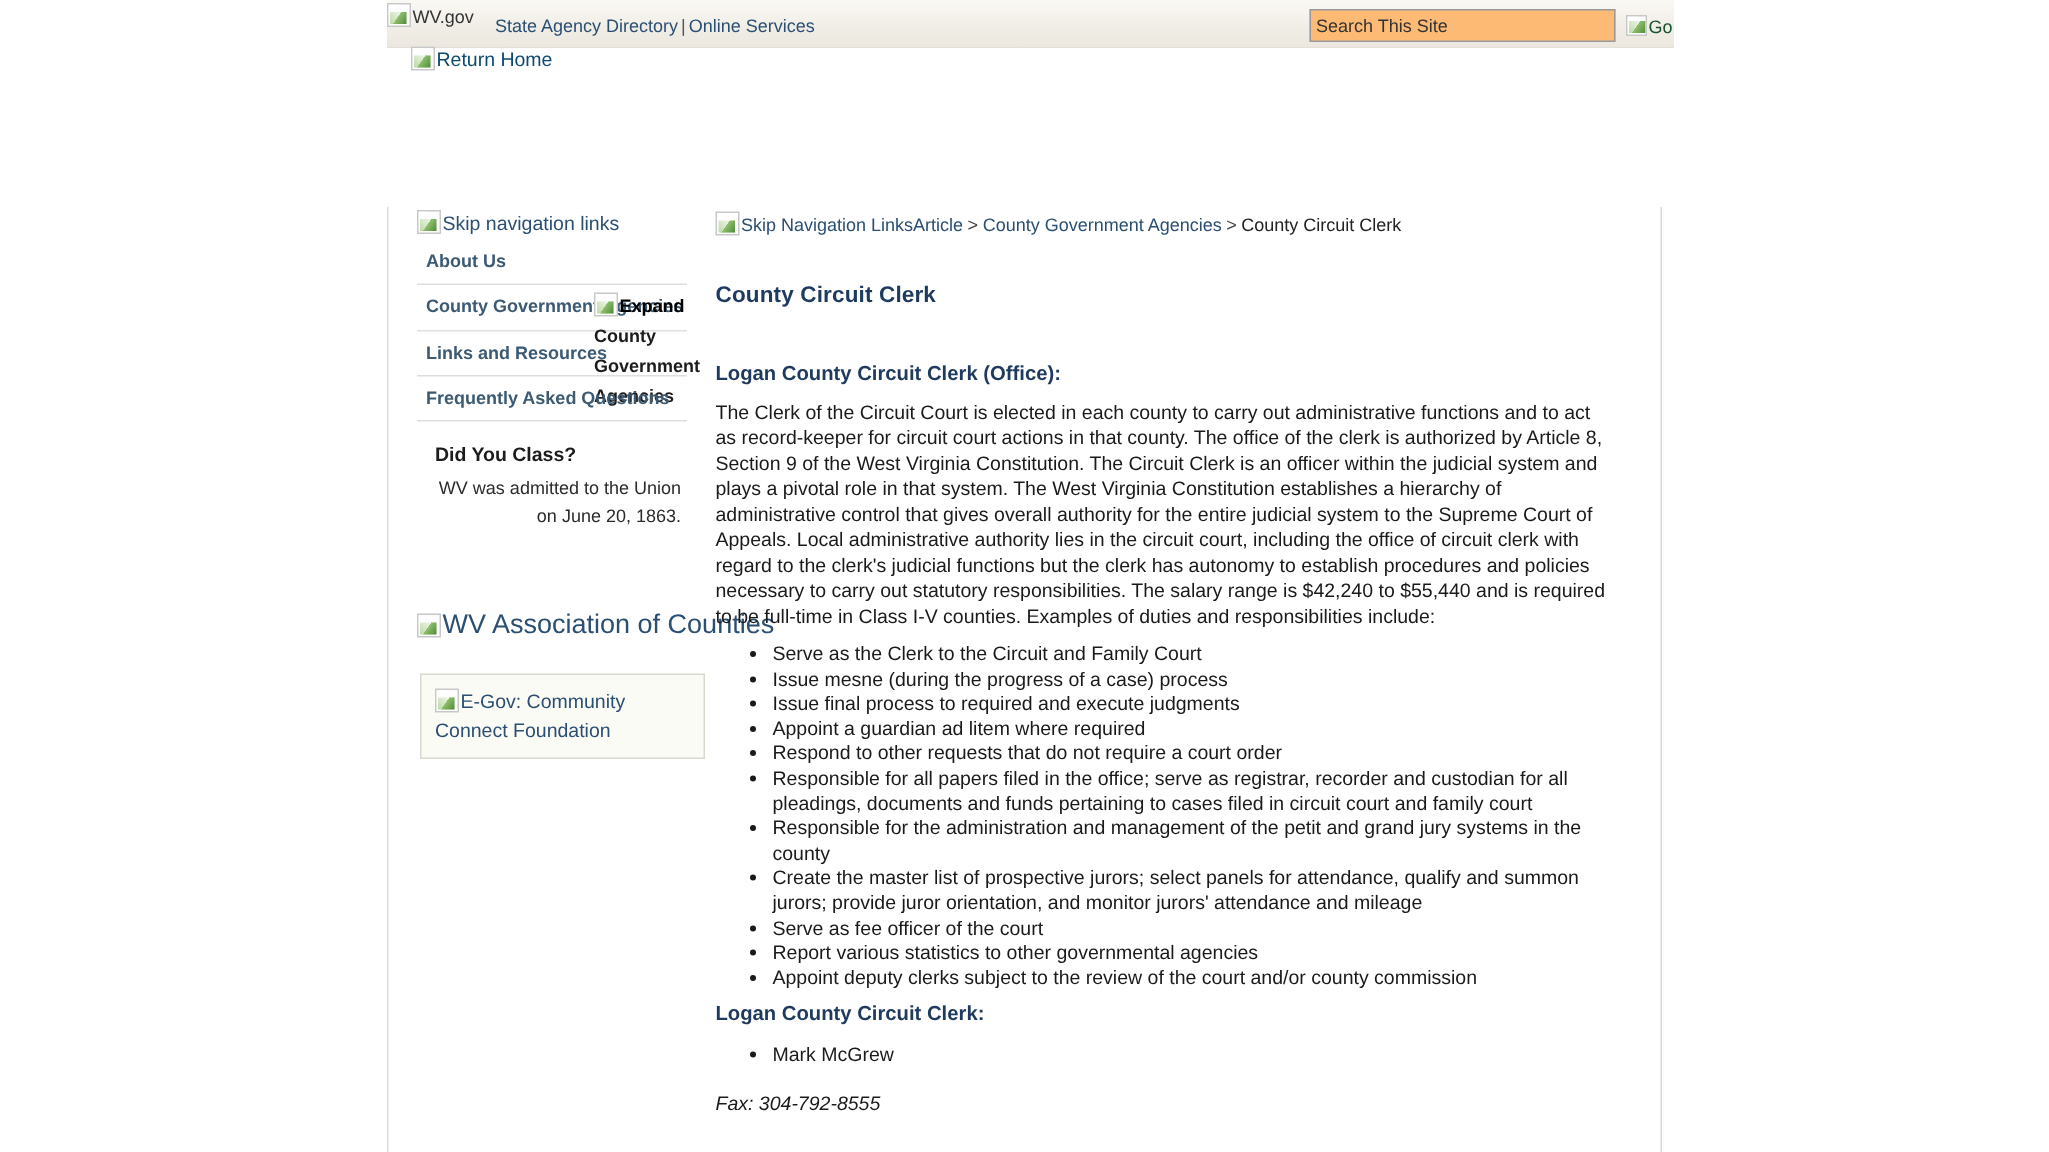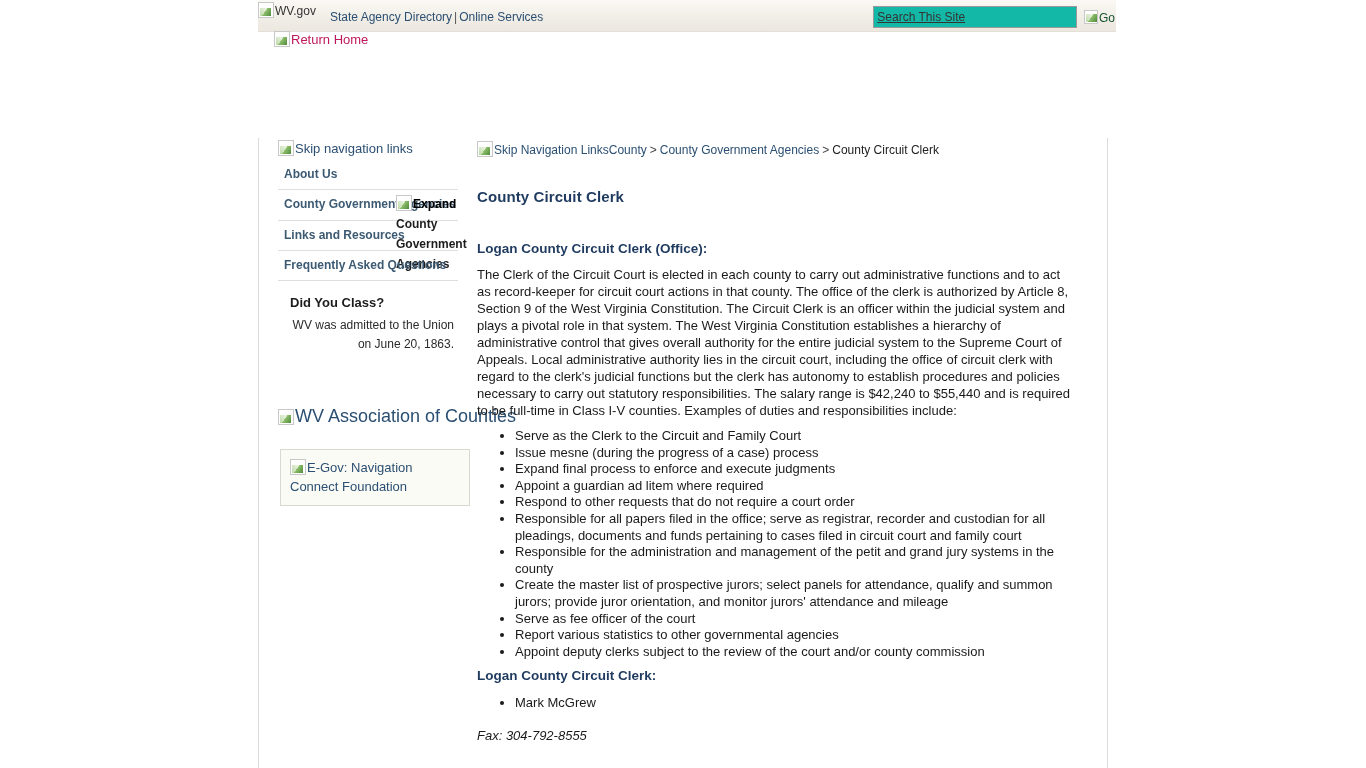--- a/index.html
+++ b/index.html
@@ -101,43 +101,42 @@
     white-space: nowrap;
   }
   #search-input {
     width: 196px;
     height: 18px;
     font-family: "Liberation Sans", sans-serif;
     font-size: 12px;
     color: #333;
     padding: 1px 3px;
     border: 1px solid #9a9a9a;
-    background: #14b8a6;
+    background: #fdba74;
     box-sizing: content-box;
     vertical-align: middle;
-    text-decoration: underline;
   }
   #go-btn {
     display: inline-block;
     margin-left: 3px;
     font-size: 12px;
     color: #14532d;
     vertical-align: middle;
     text-decoration: none;
   }
 
   
   #return-home {
     position: absolute;
     left: 274px;
     top: 31px;
     font-size: 13px;
     z-index: 3;
   }
-  #return-home a { color: #be185d; text-decoration: none; }
+  #return-home a { color: #0c4a6e; text-decoration: none; }
 
   
   #page-frame {
     position: absolute;
     left: 258px;
     top: 138px;
     width: 850px;
     height: 630px;
     border-left: 1px solid #dcdcdc;
     border-right: 1px solid #dcdcdc;
@@ -347,41 +346,41 @@
   <div id="didyouknow">
     <h4>Did You Class?</h4>
     <p>WV was admitted to the Union on June 20, 1863.</p>
   </div>
 
   <div id="assoc-link">
     <a href="#"><span class="brokenimg"></span><span>WV Association of Counties</span></a>
   </div>
 
   <div id="egov-box">
-    <a href="#"><span class="brokenimg"></span><span>E-Gov: Navigation Connect Foundation</span></a>
+    <a href="#"><span class="brokenimg"></span><span>E-Gov: Community Connect Foundation</span></a>
   </div>
 
 </div>
 
 <div id="content">
 
   <div id="breadcrumb">
-    <a href="#"><span class="brokenimg"></span><span>Skip Navigation Links</span></a><a href="#">County</a><span class="sep">&gt;</span><a href="#">County Government Agencies</a><span class="sep">&gt;</span><span class="current">County Circuit Clerk</span>
+    <a href="#"><span class="brokenimg"></span><span>Skip Navigation Links</span></a><a href="#">Article</a><span class="sep">&gt;</span><a href="#">County Government Agencies</a><span class="sep">&gt;</span><span class="current">County Circuit Clerk</span>
   </div>
 
   <h1 id="page-title">County Circuit Clerk</h1>
 
   <h2 class="subhead">Logan County Circuit Clerk (Office):</h2>
 
   <p class="body">The Clerk of the Circuit Court is elected in each county to carry out administrative functions and to act as record-keeper for circuit court actions in that county. The office of the clerk is authorized by Article 8, Section 9 of the West Virginia Constitution. The Circuit Clerk is an officer within the judicial system and plays a pivotal role in that system. The West Virginia Constitution establishes a hierarchy of administrative control that gives overall authority for the entire judicial system to the Supreme Court of Appeals. Local administrative authority lies in the circuit court, including the office of circuit clerk with regard to the clerk's judicial functions but the clerk has autonomy to establish procedures and policies necessary to carry out statutory responsibilities. The salary range is $42,240 to $55,440 and is required to be full-time in Class I-V counties. Examples of duties and responsibilities include:</p>
 
   <ul class="duties">
     <li>Serve as the Clerk to the Circuit and Family Court</li>
     <li>Issue mesne (during the progress of a case) process</li>
-    <li>Expand final process to enforce and execute judgments</li>
+    <li>Issue final process to required and execute judgments</li>
     <li>Appoint a guardian ad litem where required</li>
     <li>Respond to other requests that do not require a court order</li>
     <li>Responsible for all papers filed in the office; serve as registrar, recorder and custodian for all pleadings, documents and funds pertaining to cases filed in circuit court and family court</li>
     <li>Responsible for the administration and management of the petit and grand jury systems in the county</li>
     <li>Create the master list of prospective jurors; select panels for attendance, qualify and summon jurors; provide juror orientation, and monitor jurors' attendance and mileage</li>
     <li>Serve as fee officer of the court</li>
     <li>Report various statistics to other governmental agencies</li>
     <li>Appoint deputy clerks subject to the review of the court and/or county commission</li>
   </ul>
 

